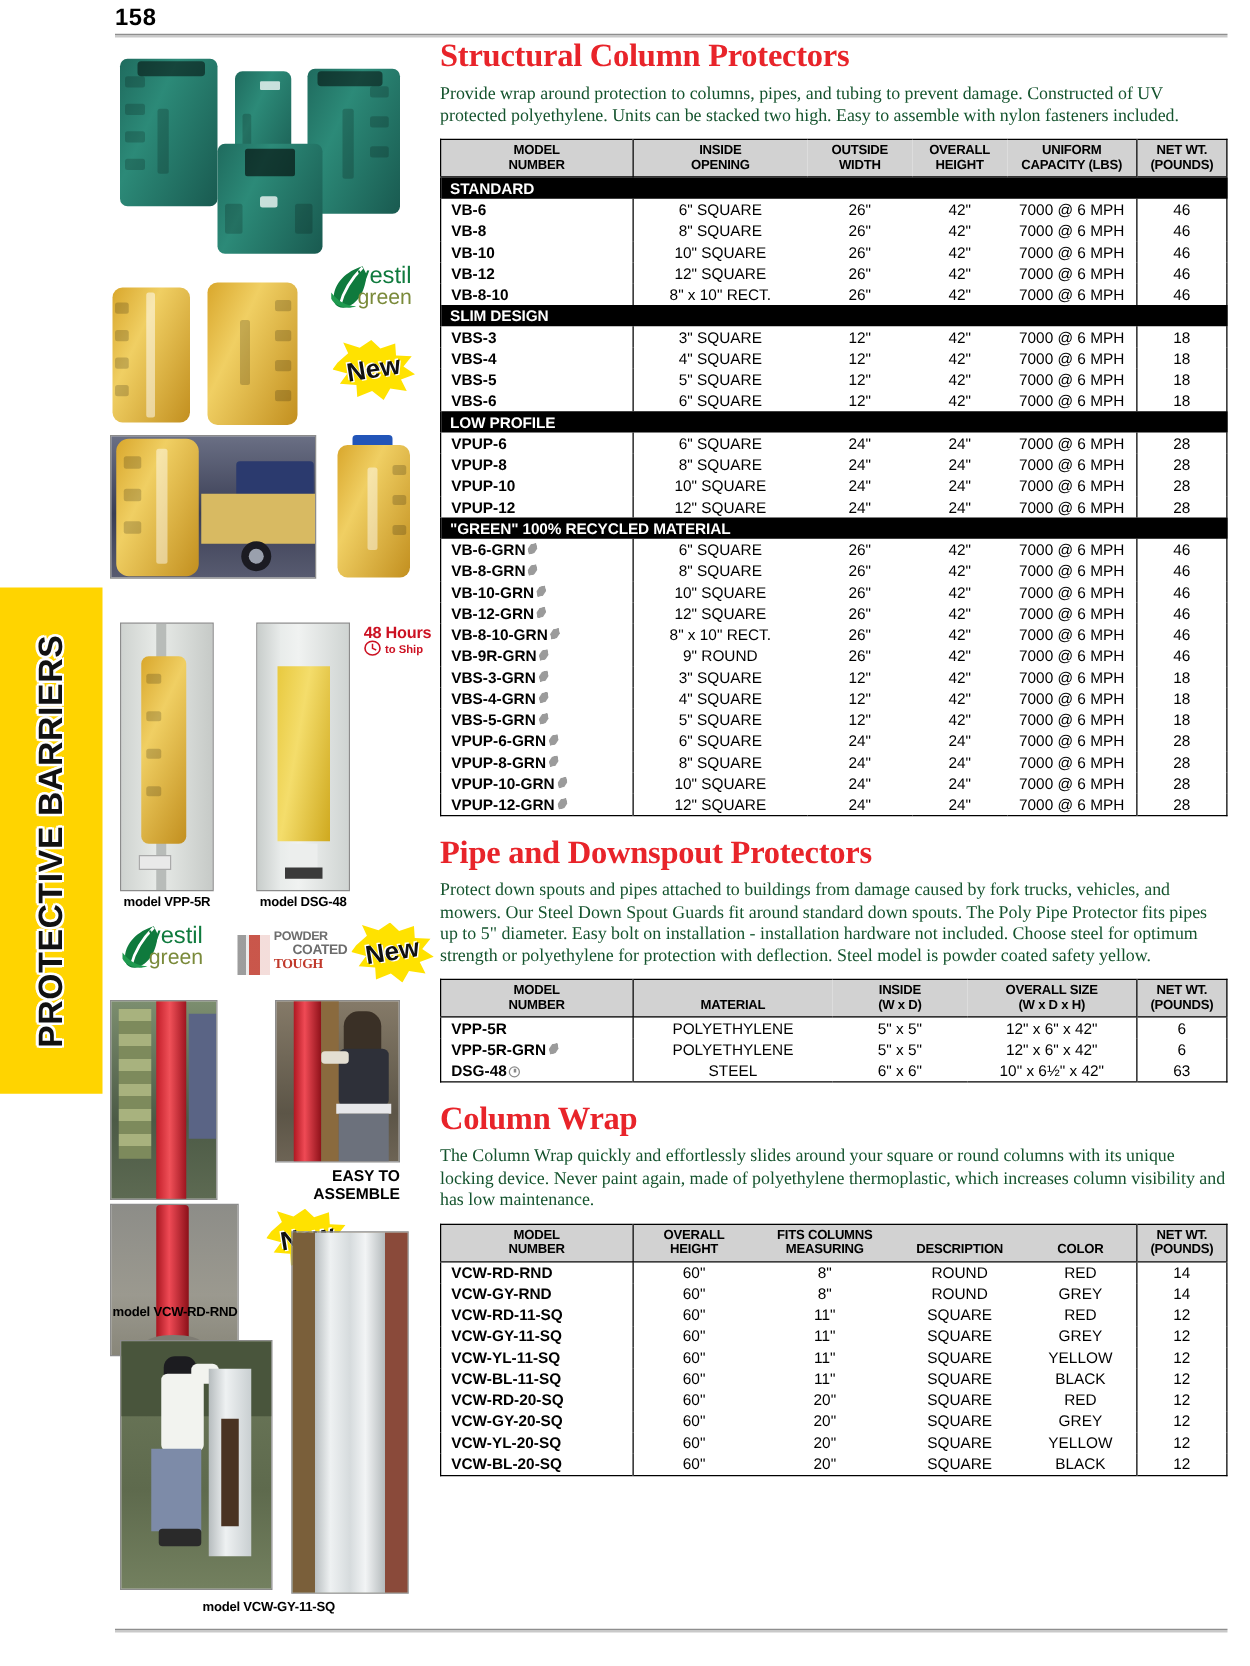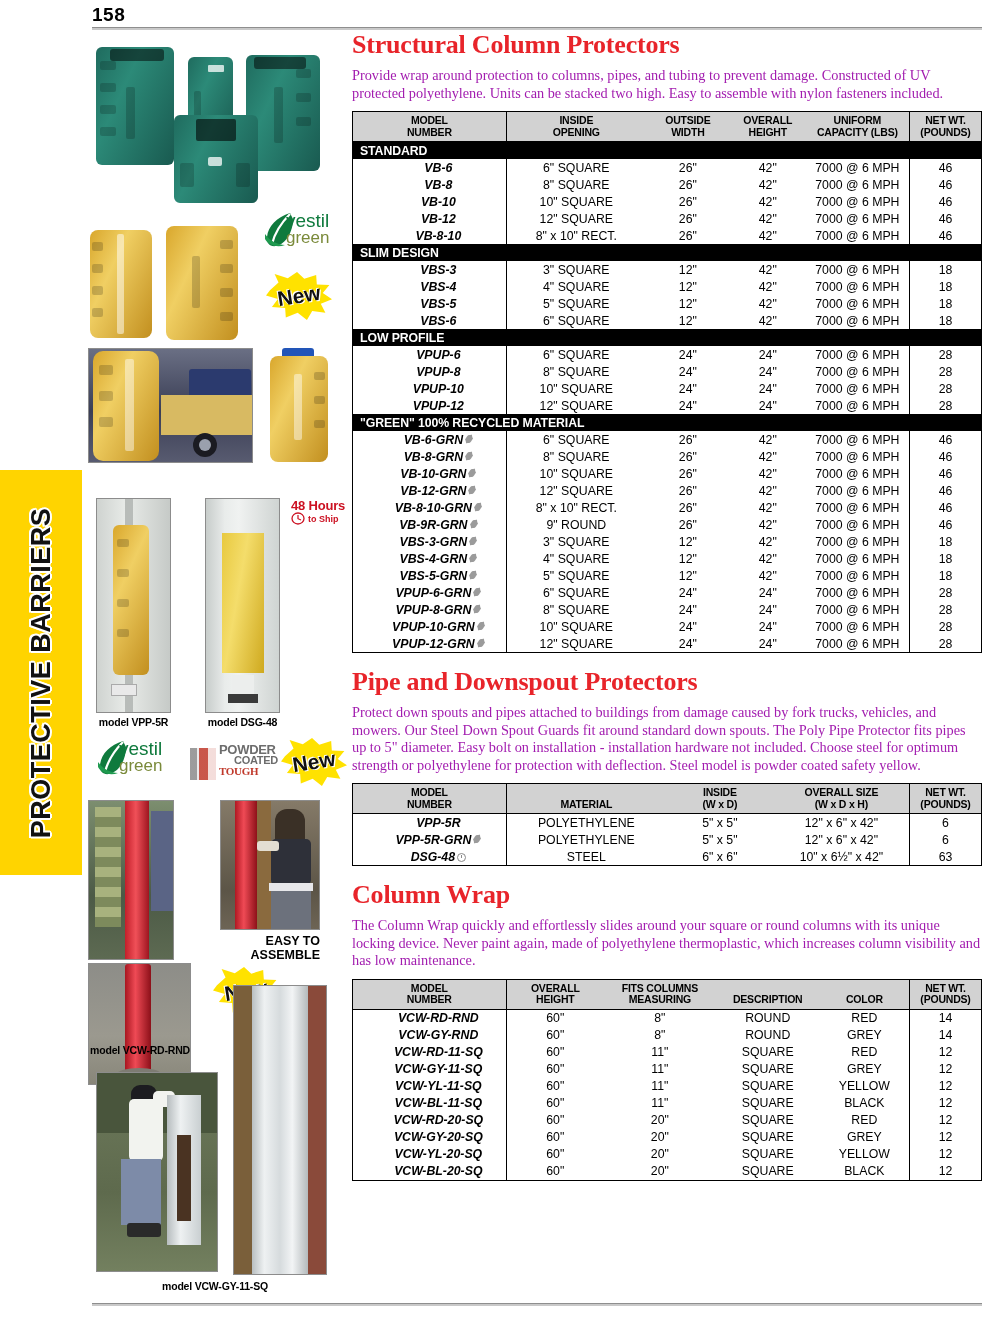--- a/index.html
+++ b/index.html
@@ -96,36 +96,36 @@
   
   .hours-badge { position:absolute; color:#cc1122; font-family:"Liberation Sans", sans-serif; }
   .hours-badge .line1 { font-size:13px; font-weight:bold; letter-spacing:-0.2px; }
   .hours-badge .line2 { font-size:9px; font-weight:bold; margin-top:-1px; display:flex; align-items:center; gap:2px;}
 
   
   .pct { position:absolute; font-family:"Liberation Sans", sans-serif; }
   .pct .pc-bars { position:absolute; left:0; top:4px; width:26px; height:32px;
     background:linear-gradient(to right,#8b8b8b 0 7px, #e8e8e8 7px 9px, #c0392b 9px 18px, #f2d7d4 18px 26px); opacity:.85;}
   .pct .pc-txt { position:absolute; left:29px; top:0; line-height:11px; }
-  .pct .t1 { font-size:13px; font-weight:bold; color:#6d6d6d; letter-spacing:-.3px;}
+  .pct .t1 { font-size:10px; font-weight:bold; color:#6d6d6d; letter-spacing:-.3px;}
   .pct .t2 { font-size:11px; font-weight:bold; color:#6d6d6d; letter-spacing:-.3px;margin-left:15px;}
   .pct .t3 { font-size:11px; font-weight:bold; color:#c0392b; letter-spacing:-.3px;font-family:Liberation Serif, serif;}
 
   
   #content { position:absolute; left:352px; top:30px; width:630px; }
   h2.sec-title {
     margin:0 0 7px 0;
     font-family:"Liberation Serif", serif;
     font-size:26px; font-weight:bold; color:#E8242A;
     letter-spacing:-0.2px;
   }
   p.sec-desc {
     margin:0 0 9px 0;
     font-family:"Liberation Serif", serif;
-    font-size:14.3px; line-height:17.5px; color:#a21caf;
+    font-size:14.3px; line-height:17.5px; color:#14532d;
   }
 
   
   table.spec {
     border-collapse:collapse; width:630px;
     font-family:"Liberation Sans", sans-serif;
     border:1.5px solid #000;
     margin-bottom:14px;
   }
   table.spec thead th {
@@ -136,23 +136,22 @@
     letter-spacing:-0.2px;
   }
   table.spec thead th.modelh { text-align:center; border-right:1.5px solid #000; }
   table.spec thead th.neth   { border-left:1.5px solid #000; }
 
   table.spec tbody td {
     font-size:12.3px; padding:1.5px 3px; text-align:center;
     border:none; line-height:14px;
   }
   table.spec tbody td.model {
-    text-align:center; font-weight:bold; padding-left:21px;
+    text-align:left; font-weight:bold; padding-left:8px;
     border-right:1.5px solid #000;
-    font-style:italic;
   }
   table.spec tbody td.net { border-left:1.5px solid #000; }
 
   tr.grouphdr td {
     background:#000; color:#fff; text-align:left !important;
     font-size:11.5px; font-weight:bold; padding:1.5px 0 1.5px 7px !important;
     letter-spacing:-0.1px;
   }
   tr.sep td { border-top:1.2px solid #000; }
 

